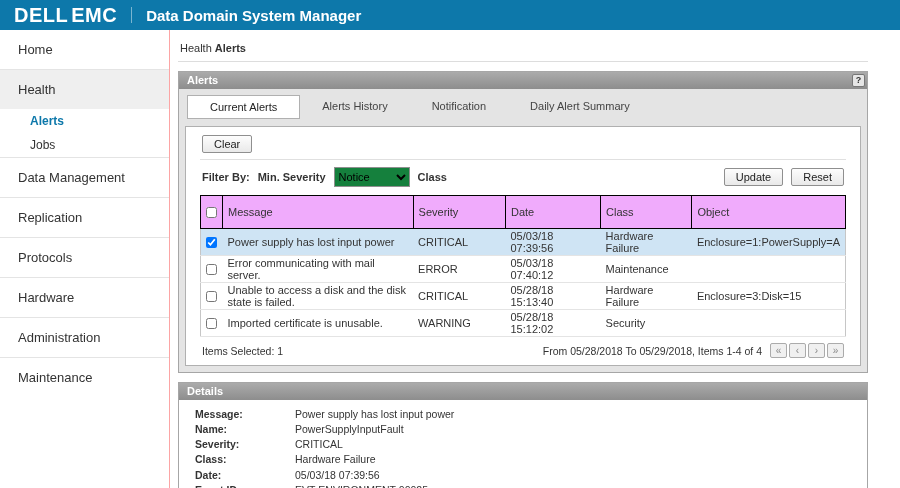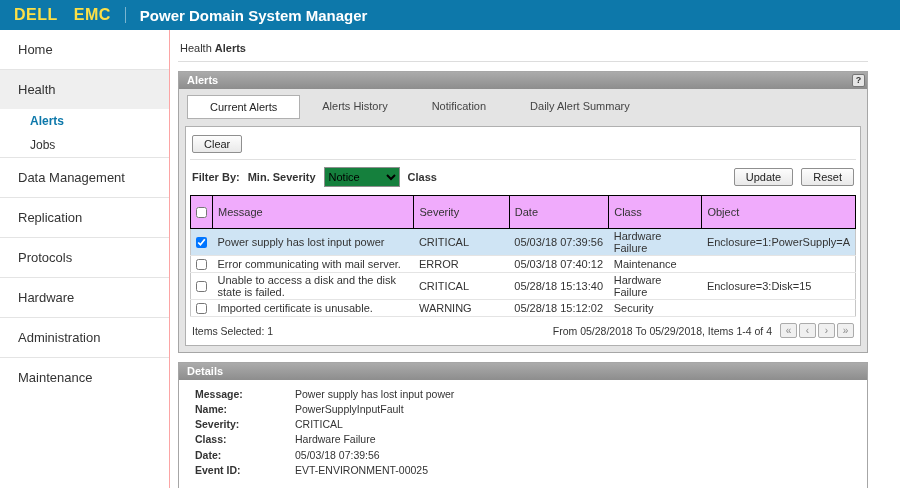--- a/index.html
+++ b/index.html
@@ -1,21 +1,21 @@
 <!DOCTYPE html>
 <html><head>
 <meta charset="utf-8">
 <style>
   * { margin:0; padding:0; box-sizing:border-box; }
   html,body { width:900px; height:488px; overflow:hidden; }
   body { font-family:"Liberation Sans","DejaVu Sans",sans-serif; background:#fff; color:#333; }
 
   
   .topbar { height:30px; background:#0d78aa; display:flex; align-items:center; padding-left:14px; }
-  .logo { color:#fde047; font-weight:800; font-size:16px; letter-spacing:.5px; display:flex; align-items:baseline; gap:16px; }
+  .logo { color:#ffffff; font-weight:800; font-size:20px; letter-spacing:.5px; display:flex; align-items:baseline; gap:3px; }
   .logo-sep { width:1px; height:16px; background:rgba(255,255,255,.45); margin:0 14px; }
   .app-title { color:#fff; font-size:15px; font-weight:600; }
 
   
   .layout { display:flex; height:458px; }
   .sidebar { width:170px; border-right:1px solid #fca5a5; background:#fff; flex:none; }
   .side-item { font-size:13px; padding:12px 8px 12px 18px; cursor:pointer; color:#333; }
   .side-item.bt { border-top:1px solid #e4e4e4; }
   .side-item.active { background:#efefef; }
   .side-sub { font-size:12px; padding:5px 8px 5px 30px; cursor:pointer; color:#333; }
@@ -33,21 +33,21 @@
               text-align:center; background:#e6e6e6; border:1px solid #777; border-radius:2px; color:#333;
               padding:0; font-weight:bold; cursor:pointer; }
   .panel-body { background:#e4e4e4; padding:6px; }
 
   
   .tabs { display:flex; height:24px; margin-bottom:7px; padding-left:2px;text-align:center; }
   .tab { font-size:11px; color:#444; padding:0 22px; line-height:22px; cursor:pointer; }
   .tab.active { background:#fff; border:1px solid #b0b0b0; color:#222; }
 
   
-  .inner { background:#fff; border:1px solid #b0b0b0; padding:5px 4px 4px; }
+  .inner { background:#fff; border:1px solid #b0b0b0; padding:5px 14px 4px; }
   .toolbar { padding:2px 0 6px 2px; border-bottom:1px solid #e0e0e0; }
   button.std { font-size:11px; padding:2px 11px; background:linear-gradient(#fdfdfd,#e9e9e9);
                border:1px solid #8f8f8f; border-radius:2px; color:#222; cursor:pointer; }
   .filter-row { display:flex; align-items:center; gap:8px; padding:7px 2px 8px; font-size:11px; }
   .flabel { font-weight:bold; }
   .filter-row select { font-size:11px; height:20px; border:1px solid #8f8f8f; background:#15803d; }
   .sel-sev { width:76px; } .sel-class { width:96px; }
   .spacer { flex:1; }
 
   
@@ -71,21 +71,21 @@
 </style>
 </head>
 <body>
 
 <header class="topbar">
   <div class="logo">
     <span>DELL</span>
       <span>EMC</span>
   </div>
   <div class="logo-sep"></div>
-  <div class="app-title">Power Domain System Manager</div>
+  <div class="app-title">Data Domain System Manager</div>
 </header>
 
 <div class="layout">
   <nav class="sidebar">
     <div class="side-item">Home</div>
     <div class="side-item bt active">Health</div>
     <div class="side-sub selected">Alerts</div>
     <div class="side-sub">Jobs</div>
     <div class="side-item bt">Data Management</div>
     <div class="side-item bt">Replication</div>

